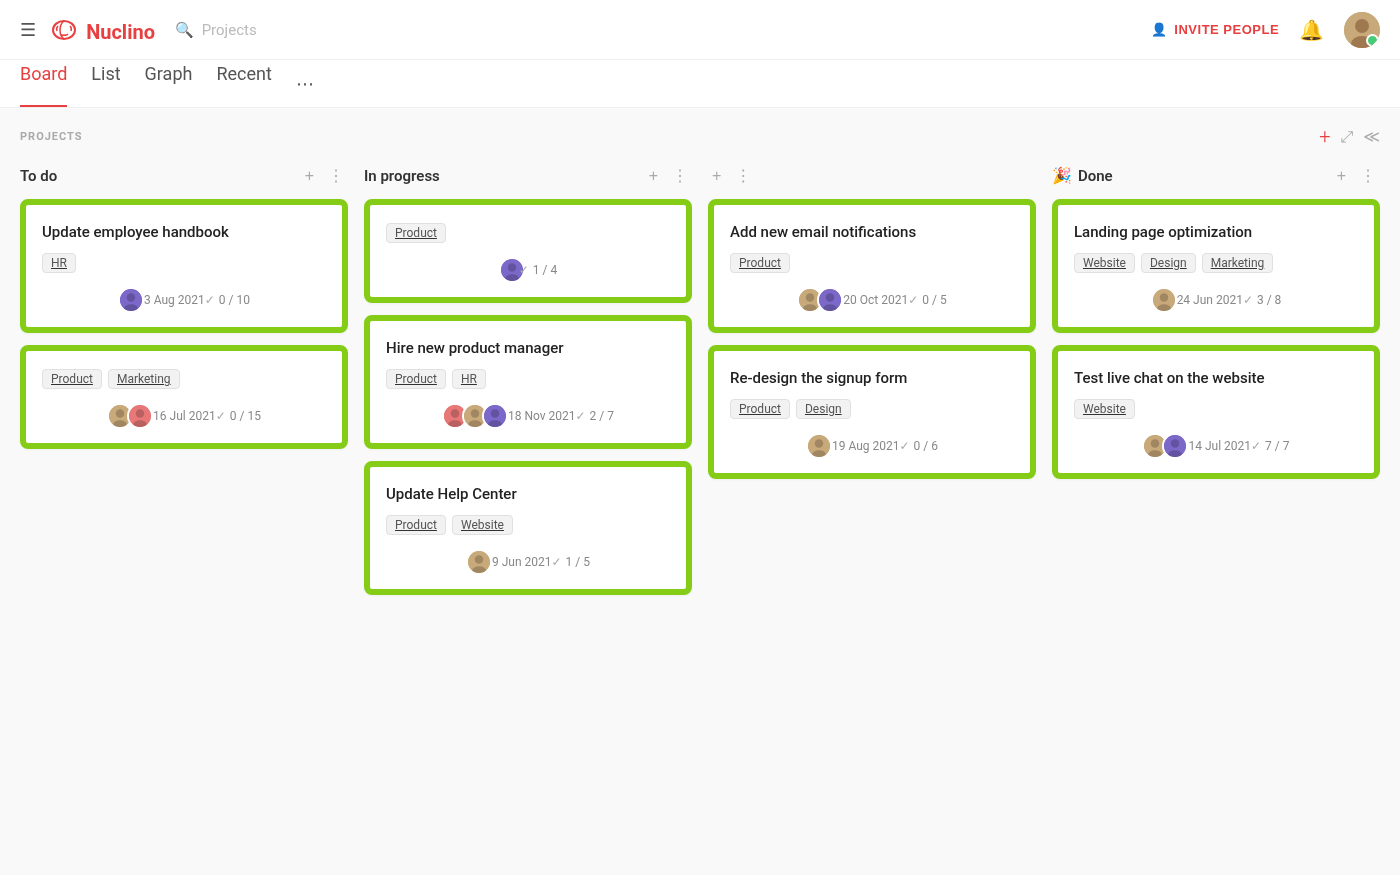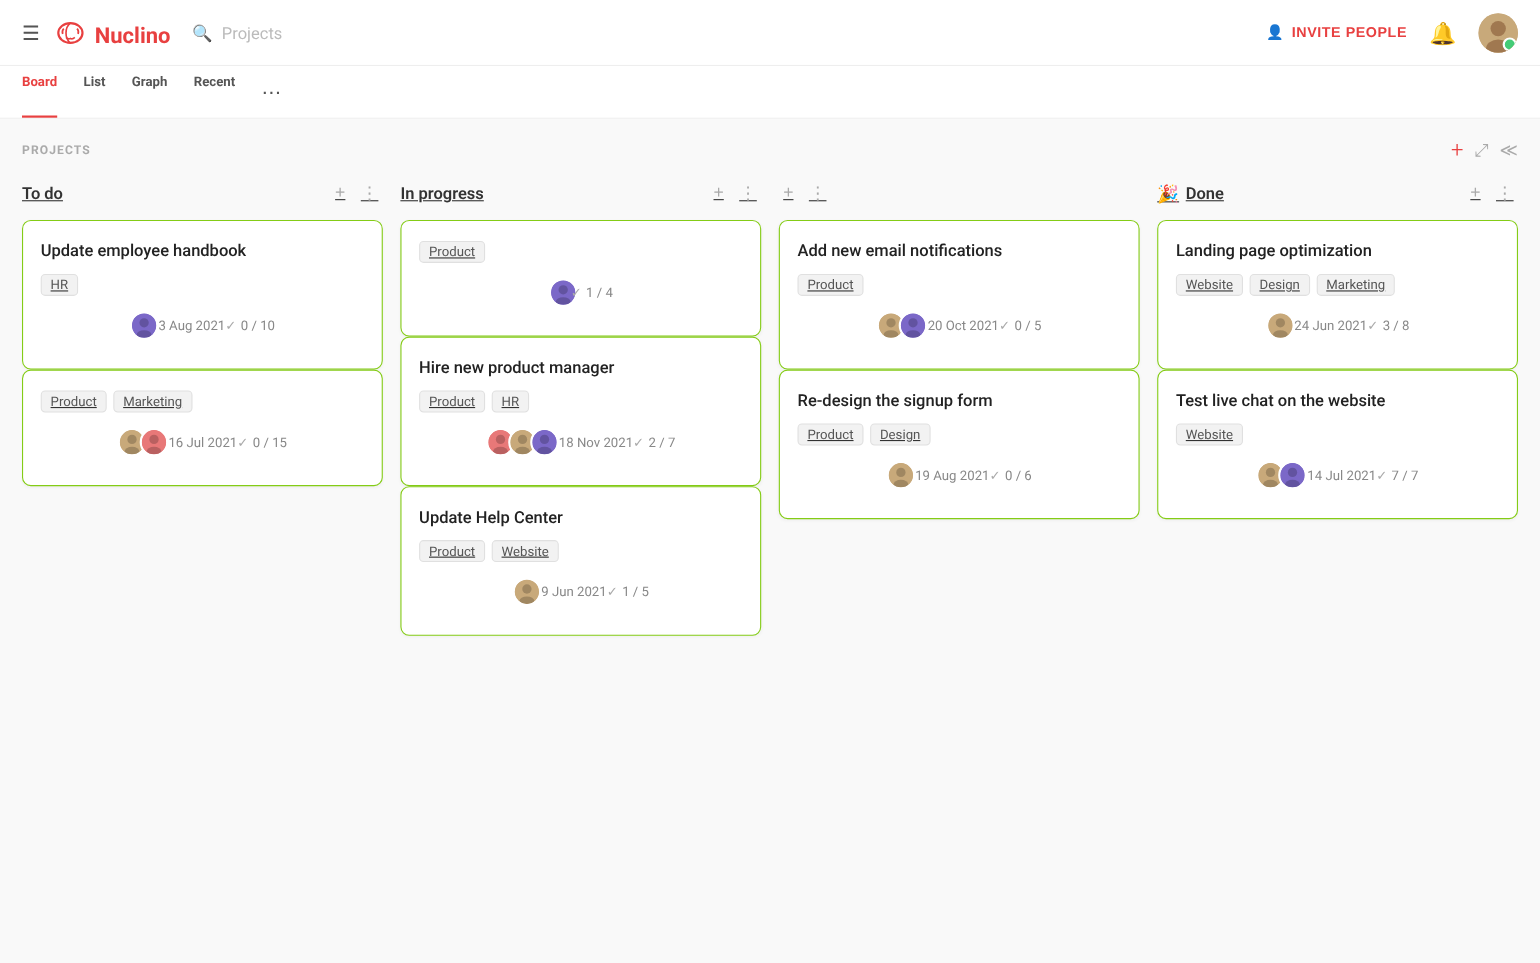--- a/index.html
+++ b/index.html
@@ -35,50 +35,50 @@
     }
 
     
     .tabs {
       display: flex; align-items: center; gap: 24px;
       padding: 0 20px;
       border-bottom: 1px solid #eee;
       height: 48px;
     }
     .tab {
-      font-size: 12px; font-weight: 700; color: #555; cursor: pointer; padding-bottom: 18px;
+      font-size: 18px; font-weight: 400; color: #555; cursor: pointer; padding-bottom: 18px;
       border-bottom: 2px solid transparent; height: 100%; display: flex; align-items: center;
     }
     .tab.active { color: #e84040; border-bottom: 2px solid #e84040; }
     .tab-more { color: #555; cursor: pointer; font-size: 18px; }
 
     
     .board-area { padding: 16px 20px; background: #f9f9f9; min-height: calc(875px - 108px); }
     .board-header {
       display: flex; align-items: center; justify-content: space-between;
       margin-bottom: 16px;
     }
     .board-label { font-size: 11px; font-weight: 700; color: #aaa; letter-spacing: 1px; text-transform: uppercase; }
     .board-header-actions { display: flex; align-items: center; gap: 10px; }
     .board-header-actions span { color: #e84040; cursor: pointer; font-size: 18px; }
 
     
     .columns { display: flex; gap: 16px; }
     .column { flex: 1; min-width: 0; }
     .column-header {
-      display: flex; align-items: center; margin-bottom: 12px; gap: 6px; text-decoration: underline;
+      display: flex; align-items: center; margin-bottom: 12px; gap: 6px;
     }
     .column-title { font-size: 15px; font-weight: 600; color: #333; flex: 1; }
     .column-actions { display: flex; align-items: center; gap: 6px; }
     .col-btn { background: none; border: none; cursor: pointer; color: #aaa; font-size: 16px; padding: 2px 4px; }
 
     
     .card {
-      background: #fff; border: 1px solid #84cc16; border-radius: 8px;
-      padding: 18px 16px 26px; margin-bottom: 0; cursor: pointer;
+      background: #fff; border: 6px solid #84cc16; border-radius: 8px;
+      padding: 18px 16px 14px; margin-bottom: 12px; cursor: pointer;
       box-shadow: 0 1px 3px rgba(0,0,0,0.04);
     }
     .card-title { font-size: 15px; font-weight: 500; color: #222; margin-bottom: 12px; }
     .card-tags { display: flex; flex-wrap: wrap; gap: 6px; margin-bottom: 14px; text-decoration: underline; }
     .tag {
       background: #f2f2f2; border: 1px solid #e0e0e0; border-radius: 4px;
       padding: 2px 8px; font-size: 12px; color: #555;
     }
     .card-footer { display: flex; align-items: center; justify-content: center; }
     .card-meta { display: flex; align-items: center; gap: 6px; }

